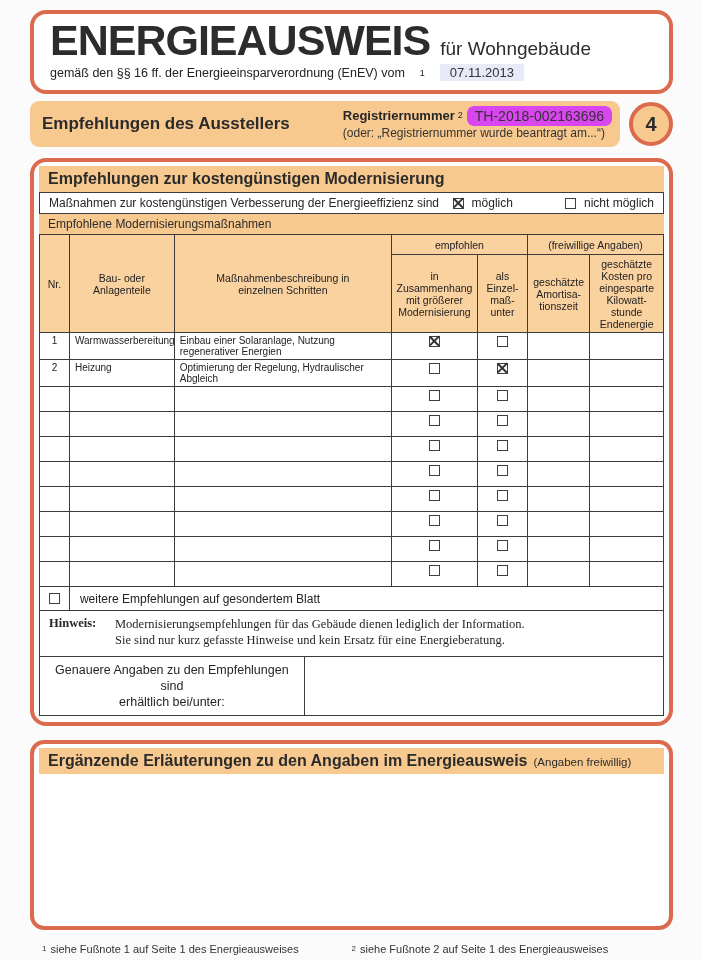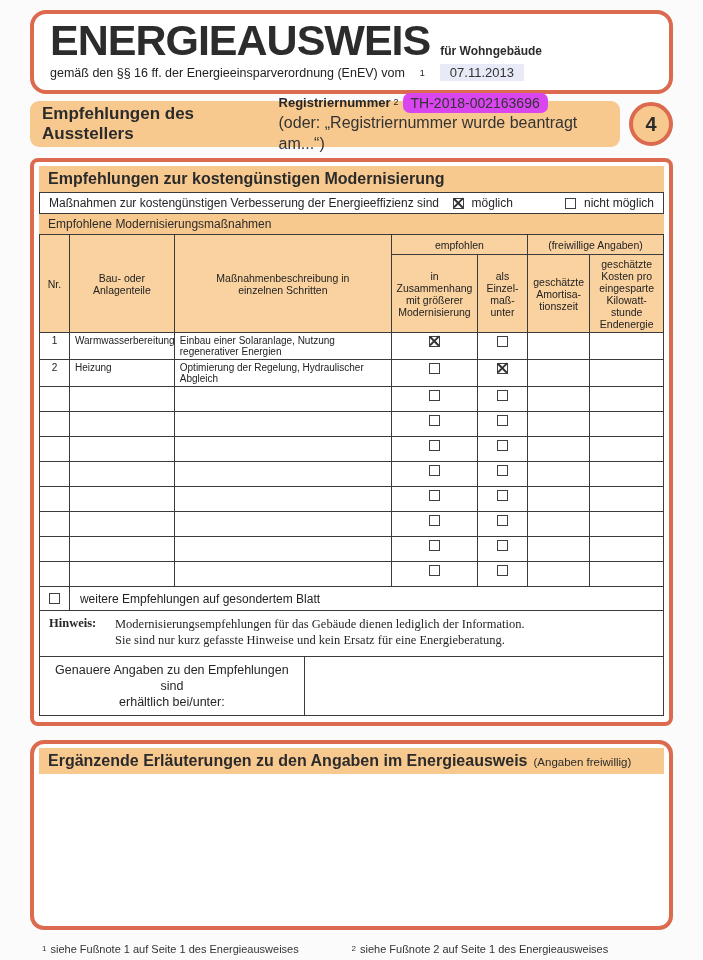--- a/index.html
+++ b/index.html
@@ -12,39 +12,39 @@
   }
   *{box-sizing:border-box;margin:0;padding:0;}
   html,body{background:#e9eaec;}
   body{font-family:"Liberation Sans","DejaVu Sans",sans-serif;color:var(--ink);}
   .page{position:relative;width:703px;height:960px;margin:0 auto;background:#fbfbfc;overflow:hidden;}
 
   
   .header-box{margin:10px 30px 0 30px;height:84px;background:#fff;border:4px solid var(--frame);border-radius:16px;padding:4px 16px 6px 16px;}
   .title-line{display:flex;align-items:baseline;gap:10px;}
   .main-title{font-size:43px;font-weight:800;letter-spacing:-1px;line-height:1.05;color:#2c2c2c;}
-  .title-suffix{font-size:12px;font-weight:700;color:#2c2c2c;}
+  .title-suffix{font-size:19px;font-weight:400;color:#2c2c2c;}
   .subtitle-line{display:flex;align-items:center;gap:12px;font-size:12.5px;margin-top:1px;color:#222;}
   .subtitle-line sup{font-size:9px;margin:0 3px;}
   .date-field{background:var(--field);padding:1px 10px;font-size:13px;color:#333;}
 
   
   .issuer-row{display:flex;align-items:center;margin:7px 30px 0 30px;gap:9px;}
   .issuer-band{flex:1;background:var(--band);border-radius:9px;height:46px;display:flex;align-items:center;padding:0 8px 0 12px;}
   .issuer-title{font-size:17px;font-weight:700;color:#2b2b2b;}
   .reg-block{margin-left:auto;display:flex;flex-direction:column;align-items:flex-start;line-height:1.3;}
   .reg-line1{display:flex;align-items:center;}
   .reg-label{font-size:13px;font-weight:700;}
   .reg-line1 sup{font-size:9px;margin:0 4px 0 3px;}
   .reg-value{background:#d946ef;font-size:14px;padding:1px 8px;border-radius:7px;color:#333;}
-  .reg-alt{font-size:16px;color:#333;}
+  .reg-alt{font-size:12px;color:#333;}
   .page-circle{width:44px;height:44px;border-radius:50%;border:4px solid var(--frame);background:var(--band);display:flex;align-items:center;justify-content:center;font-size:20px;font-weight:700;color:#2b2b2b;flex:0 0 auto;}
 
   
-  .main-box{margin:11px 30px 0 30px;border:4px solid var(--frame);border-radius:8px;background:#fff;padding:4px 5px 6px 5px;overflow:hidden;}
+  .main-box{margin:11px 30px 0 30px;border:4px solid var(--frame);border-radius:16px;background:#fff;padding:4px 5px 6px 5px;overflow:hidden;}
   .section-title{background:var(--band);padding:4px 9px;font-size:16px;font-weight:700;color:#2b2b2b;}
   .possible-row{border:1.5px solid var(--line);background:#fff;display:flex;align-items:center;padding:3px 9px;font-size:12px;}
   .possible-options{margin-left:auto;display:flex;align-items:center;gap:8px;}
   .possible-options .opt-gap{width:36px;}
   .subheader{background:var(--band);padding:3px 9px;font-size:12px;color:#2b2b2b;}
 
   table.measures{width:100%;border-collapse:collapse;table-layout:fixed;}
   table.measures th,table.measures td{border:1.5px solid var(--line);}
   table.measures th{background:var(--thead);font-weight:400;font-size:10.5px;vertical-align:middle;text-align:center;padding:2px 3px;color:#222;}
   th.grp{border-bottom-style:hidden;height:20px;}

